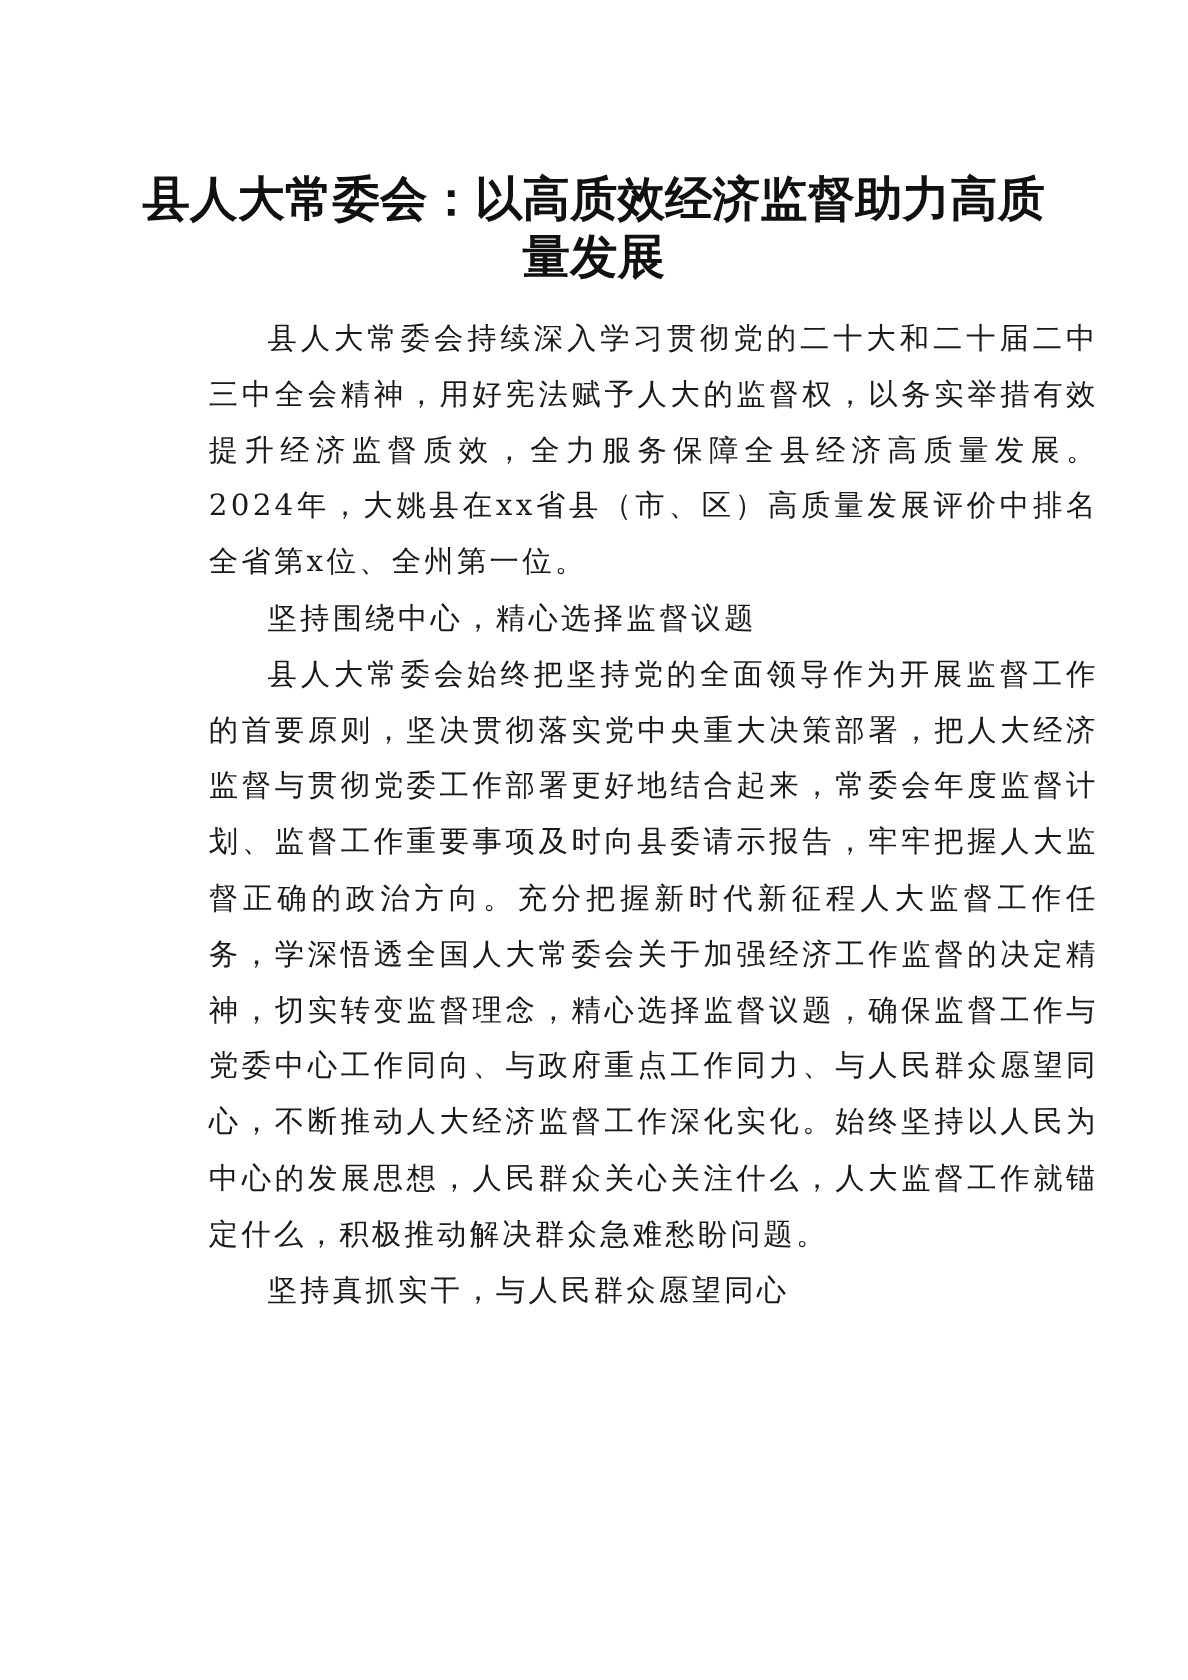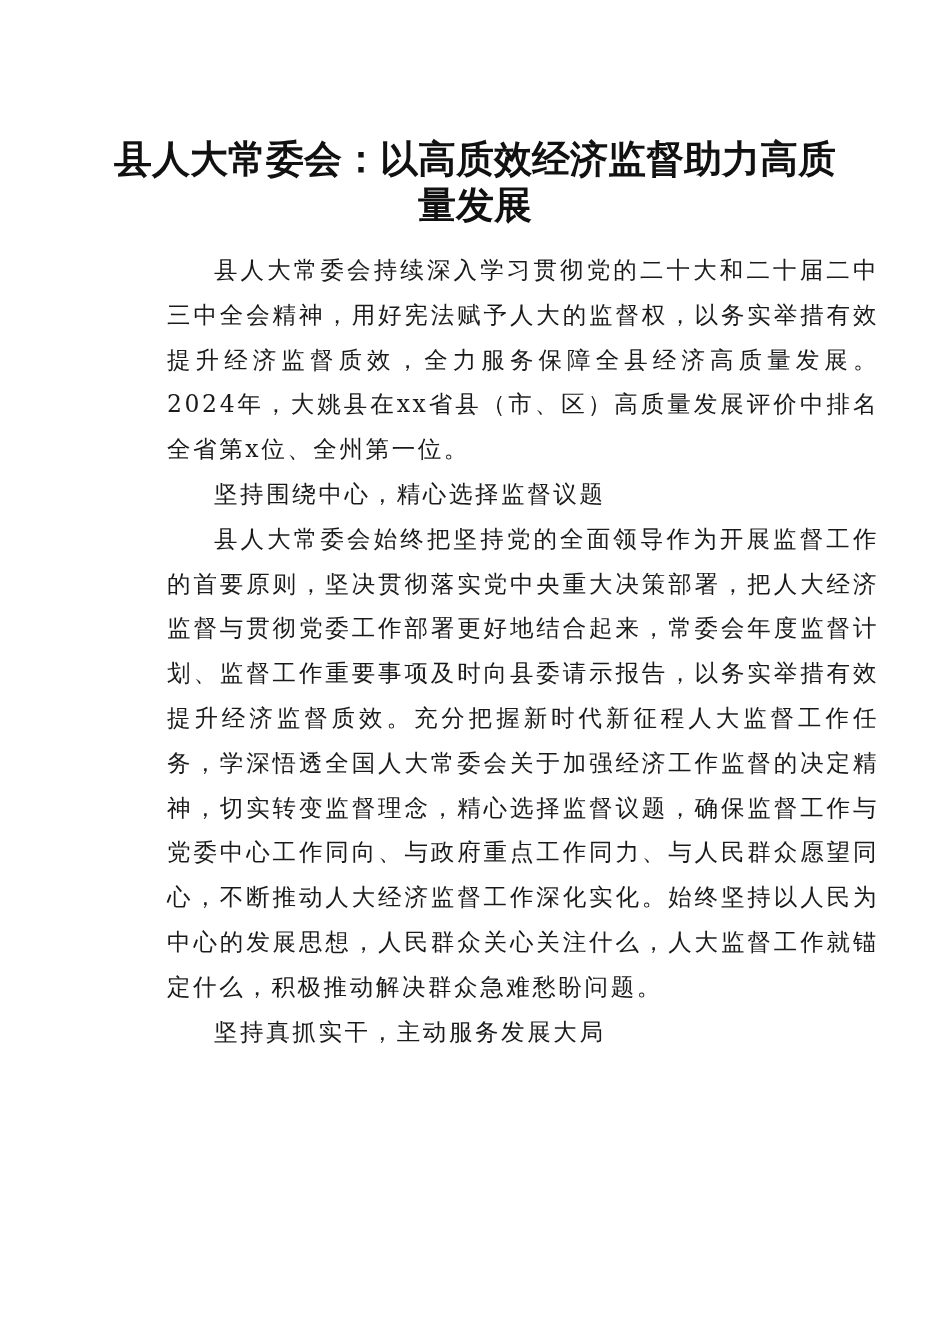--- a/index.html
+++ b/index.html
@@ -59,16 +59,16 @@
   </style>
 </head>
 <body>
 
 <div class="page">
   <h1 class="title">县人大常委会：以高质效经济监督助力高质量发展</h1>
 
   <div class="body">
     <p class="para">县人大常委会持续深入学习贯彻党的二十大和二十届二中三中全会精神，用好宪法赋予人大的监督权，以务实举措有效提升经济监督质效，全力服务保障全县经济高质量发展。2024年，大姚县在xx省县（市、区）高质量发展评价中排名全省第x位、全州第一位。</p>
     <p class="para heading">坚持围绕中心，精心选择监督议题</p>
-    <p class="para">县人大常委会始终把坚持党的全面领导作为开展监督工作的首要原则，坚决贯彻落实党中央重大决策部署，把人大经济监督与贯彻党委工作部署更好地结合起来，常委会年度监督计划、监督工作重要事项及时向县委请示报告，以务实举措有效提升经济监督质效。充分把握新时代新征程人大监督工作任务，学深悟透全国人大常委会关于加强经济工作监督的决定精神，切实转变监督理念，精心选择监督议题，确保监督工作与党委中心工作同向、与政府重点工作同力、与人民群众愿望同心，不断推动人大经济监督工作深化实化。始终坚持以人民为中心的发展思想，人民群众关心关注什么，人大监督工作就锚定什么，积极推动解决群众急难愁盼问题。</p>
-    <p class="para heading">坚持真抓实干，主动服务发展大局</p>
+    <p class="para">县人大常委会始终把坚持党的全面领导作为开展监督工作的首要原则，坚决贯彻落实党中央重大决策部署，把人大经济监督与贯彻党委工作部署更好地结合起来，常委会年度监督计划、监督工作重要事项及时向县委请示报告，牢牢把握人大监督正确的政治方向。充分把握新时代新征程人大监督工作任务，学深悟透全国人大常委会关于加强经济工作监督的决定精神，切实转变监督理念，精心选择监督议题，确保监督工作与党委中心工作同向、与政府重点工作同力、与人民群众愿望同心，不断推动人大经济监督工作深化实化。始终坚持以人民为中心的发展思想，人民群众关心关注什么，人大监督工作就锚定什么，积极推动解决群众急难愁盼问题。</p>
+    <p class="para heading">坚持真抓实干，与人民群众愿望同心</p>
   </div>
 </div>
 
 </body></html>

